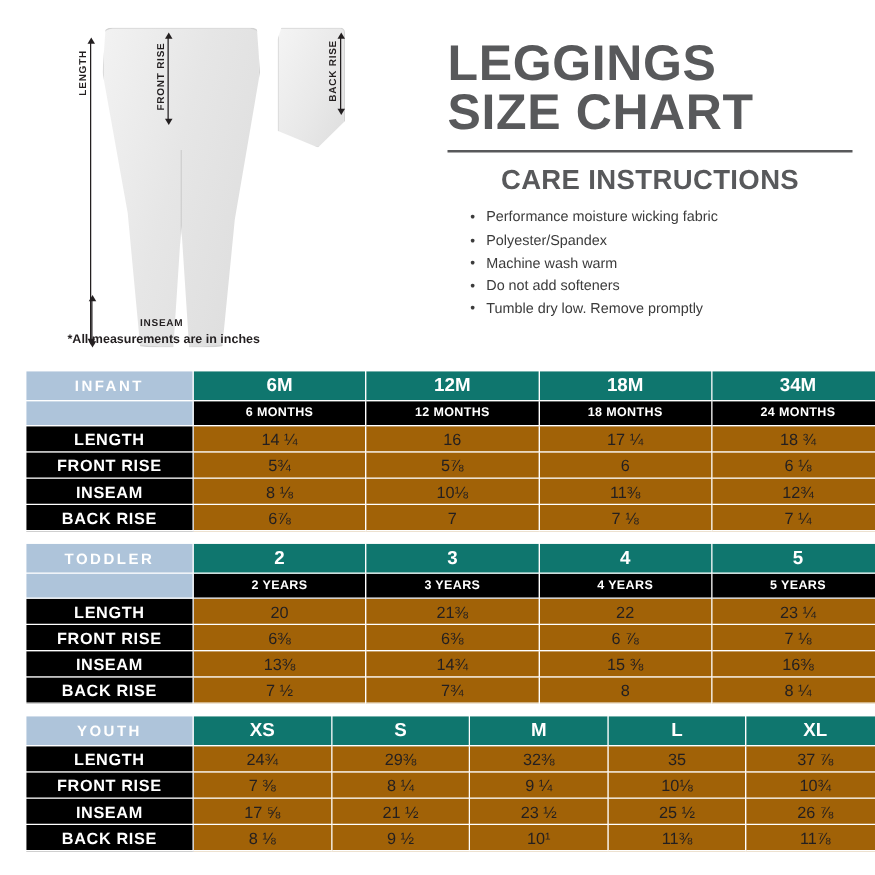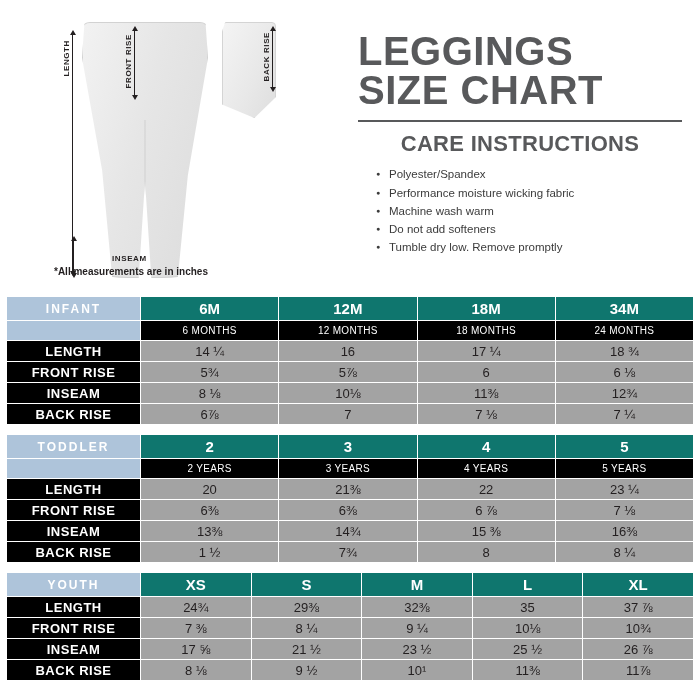--- a/index.html
+++ b/index.html
@@ -74,36 +74,36 @@
   }
   .care-list { list-style: none; padding-left: 18px; }
   .care-list li {
     font-size: 11.5px; color: #3b3b3b; line-height: 1.58; position: relative; padding-left: 13px;
   }
   .care-list li:before {
     content: "●"; position: absolute; left: 0; top: 0; font-size: 7px; line-height: 2.6; color: #3b3b3b;
   }
 
   
-  .tables { padding: 0 6px; }
+  .tables { padding: 0 20px; }
   table { border-collapse: collapse; width: 688px; table-layout: fixed; }
   td, th { border: 1.5px solid #ffffff; text-align: center; font-size: 12.5px; }
 
   .cat-cell {
     background: #aec4da; color: #ffffff; font-weight: bold;
     letter-spacing: 2px; font-size: 12px; height: 24px; width: 134px;
   }
   .size-cell { background: #0f766e; color: #ffffff; font-weight: bold; font-size: 15px; height: 24px; }
   .sub-blank { background: #aec4da; height: 20px; }
-  .sub-cell { background: #000000; color: #ffffff; font-weight: normal; font-size: 10px; height: 20px; letter-spacing: .3px; }
+  .sub-cell { background: #000000; color: #ffffff; font-weight: bold; font-size: 10px; height: 20px; letter-spacing: .3px; }
   .rowlabel {
     background: #000000; color: #ffffff; font-weight: bold;
     font-size: 13px; height: 21px; letter-spacing: .5px;
   }
-  .val { background: #a3a3a3; color: #231f20; height: 21px; font-size: 13px; }
+  .val { background: #a16207; color: #231f20; height: 21px; font-size: 13px; }
   .spacer { height: 9px; }
 </style>
 </head>
 <body>
 
 <div class="page">
 
   <div class="top">
 
     <div class="illus">
@@ -124,22 +124,22 @@
 
       <div class="note">*All measurements are in inches</div>
     </div>
 
     <div class="right">
       <div class="title">LEGGINGS</div>
       <div class="title">SIZE CHART</div>
       <div class="rule"></div>
       <div class="care-title">CARE INSTRUCTIONS</div>
       <ul class="care-list">
+        <li>Performance moisture wicking fabric</li>
         <li>Polyester/Spandex</li>
-        <li>Performance moisture wicking fabric</li>
         <li>Machine wash warm</li>
         <li>Do not add softeners</li>
         <li>Tumble dry low. Remove promptly</li>
       </ul>
     </div>
   </div>
 
   <div class="tables">
 
     <table>
@@ -223,21 +223,21 @@
       </tr>
       <tr>
         <td class="rowlabel">INSEAM</td>
         <td class="val">13⅜</td>
         <td class="val">14¾</td>
         <td class="val">15 ⅜</td>
         <td class="val">16⅜</td>
       </tr>
       <tr>
         <td class="rowlabel">BACK RISE</td>
-        <td class="val">1 ½</td>
+        <td class="val">7 ½</td>
         <td class="val">7¾</td>
         <td class="val">8</td>
         <td class="val">8 ¼</td>
       </tr>
     </tbody>
       </table>
 
     <div class="spacer"></div>
 
     <table>

